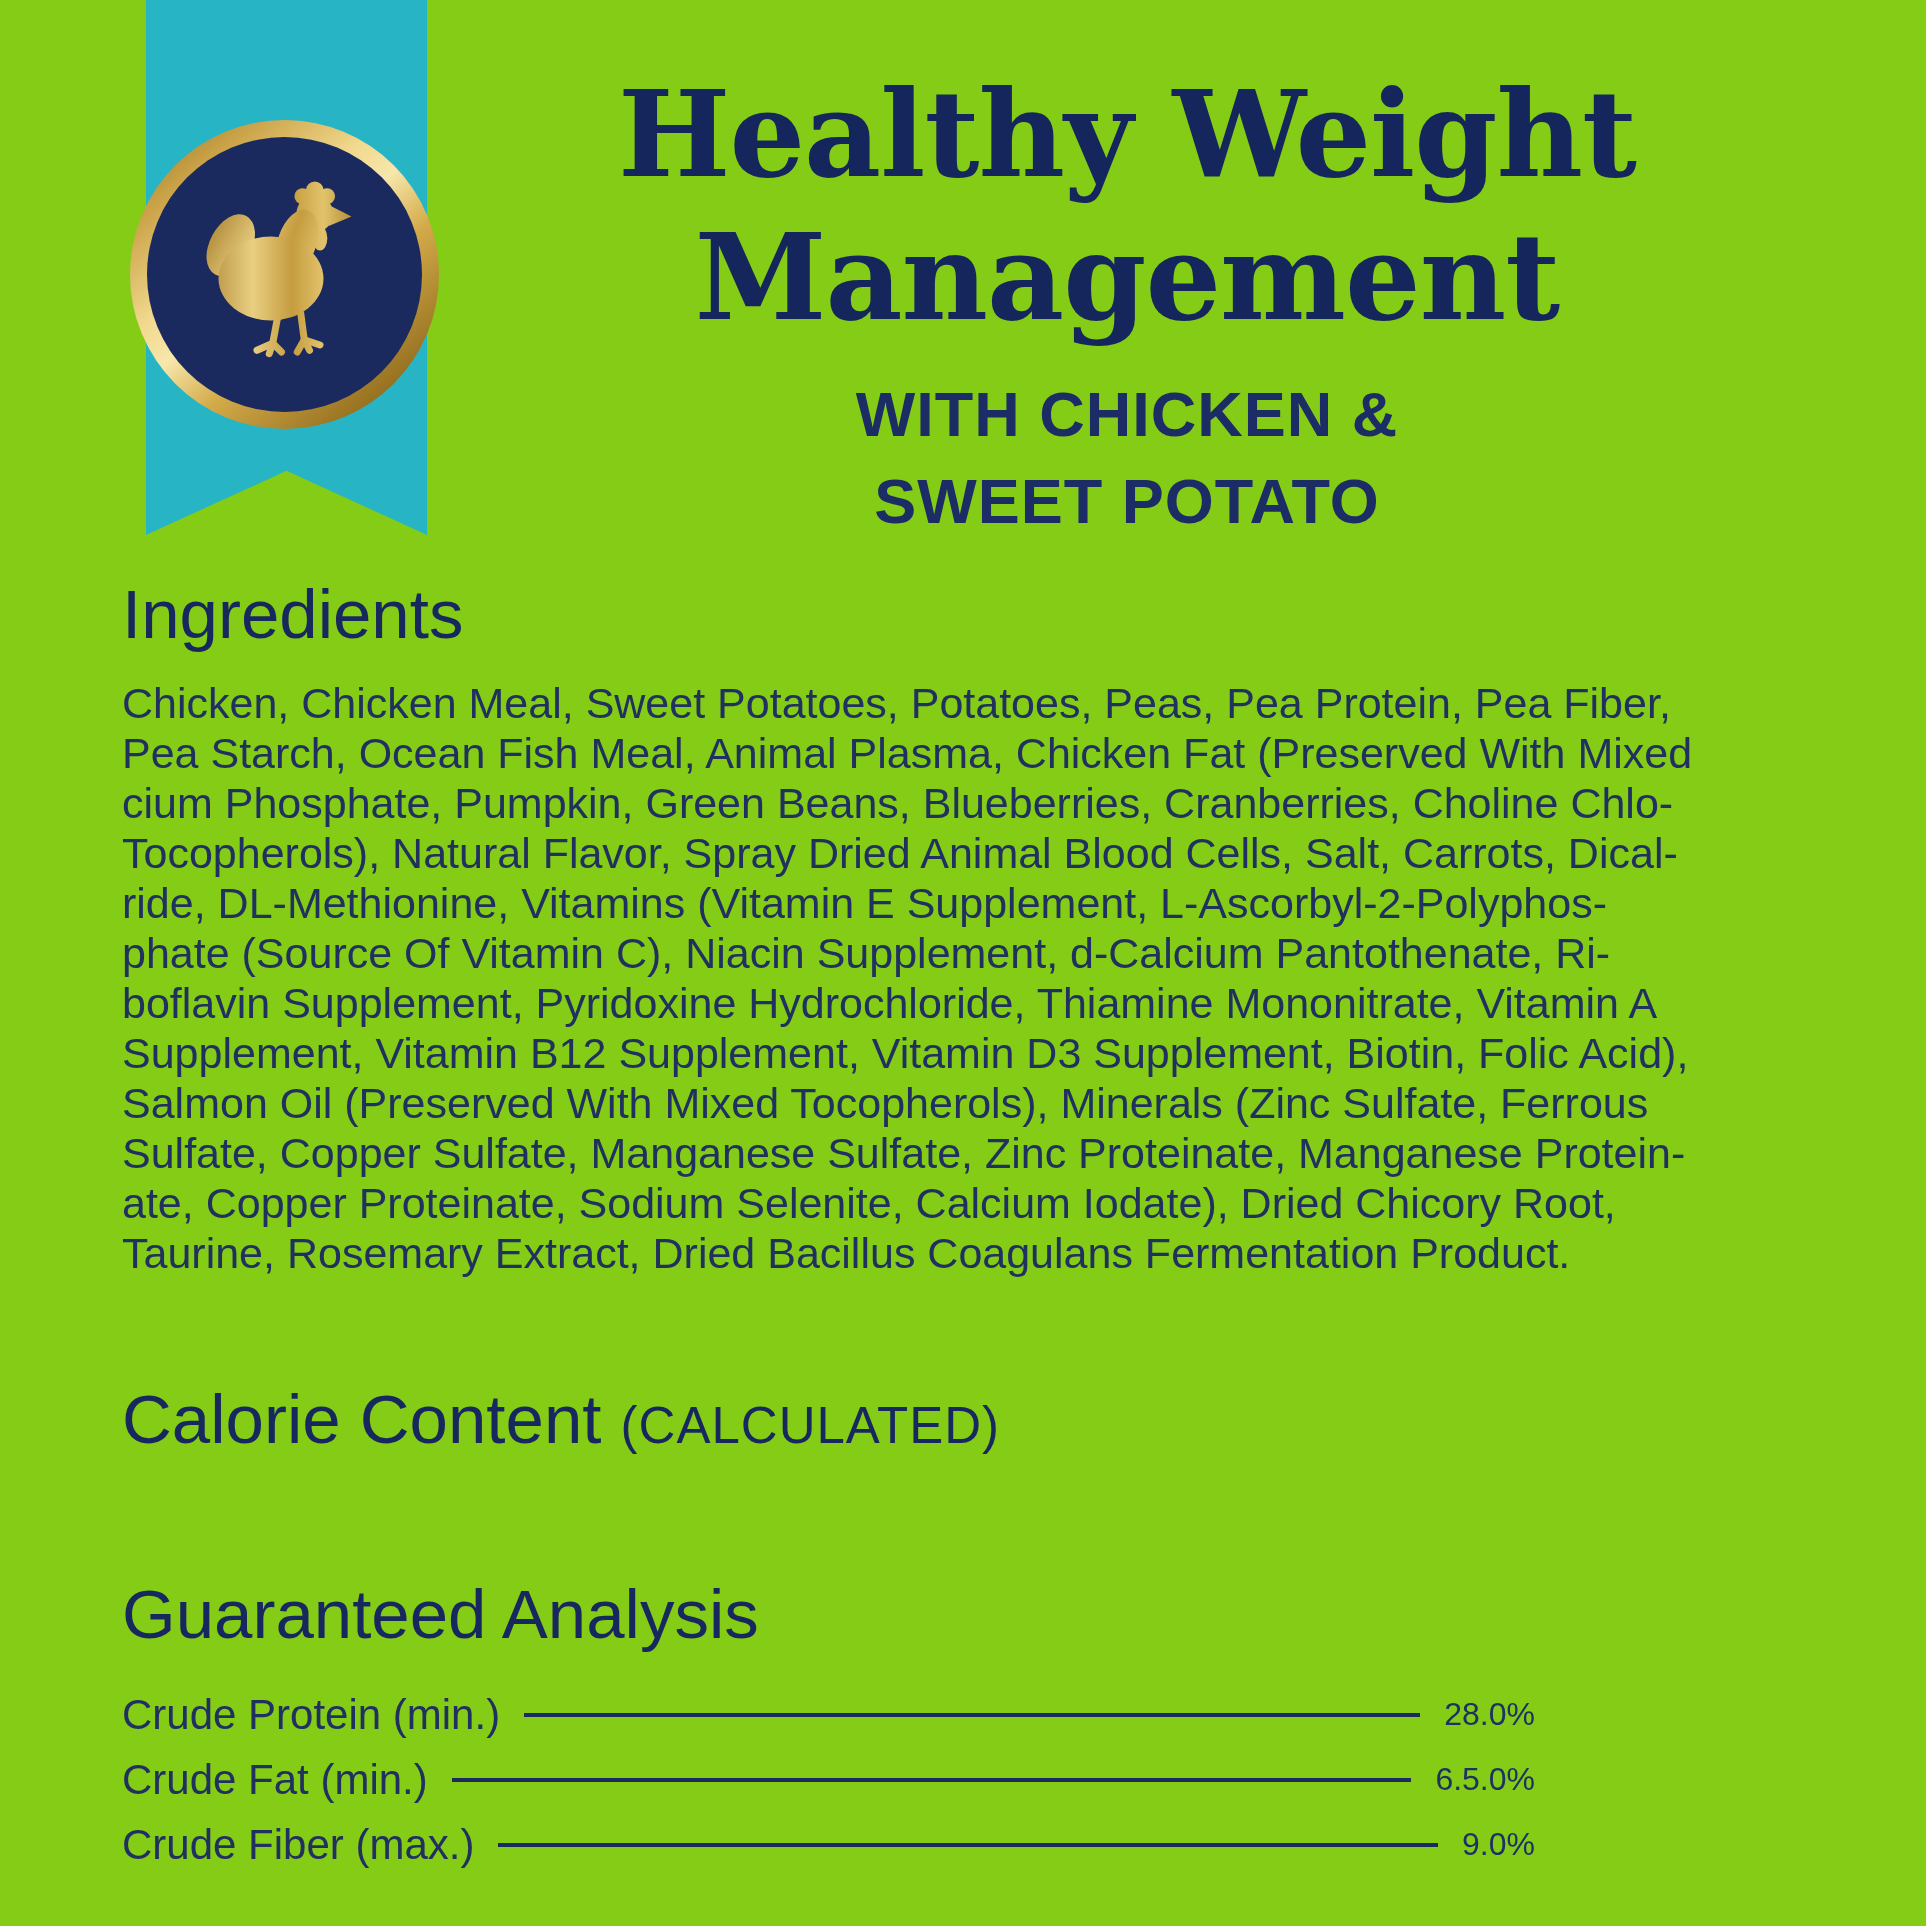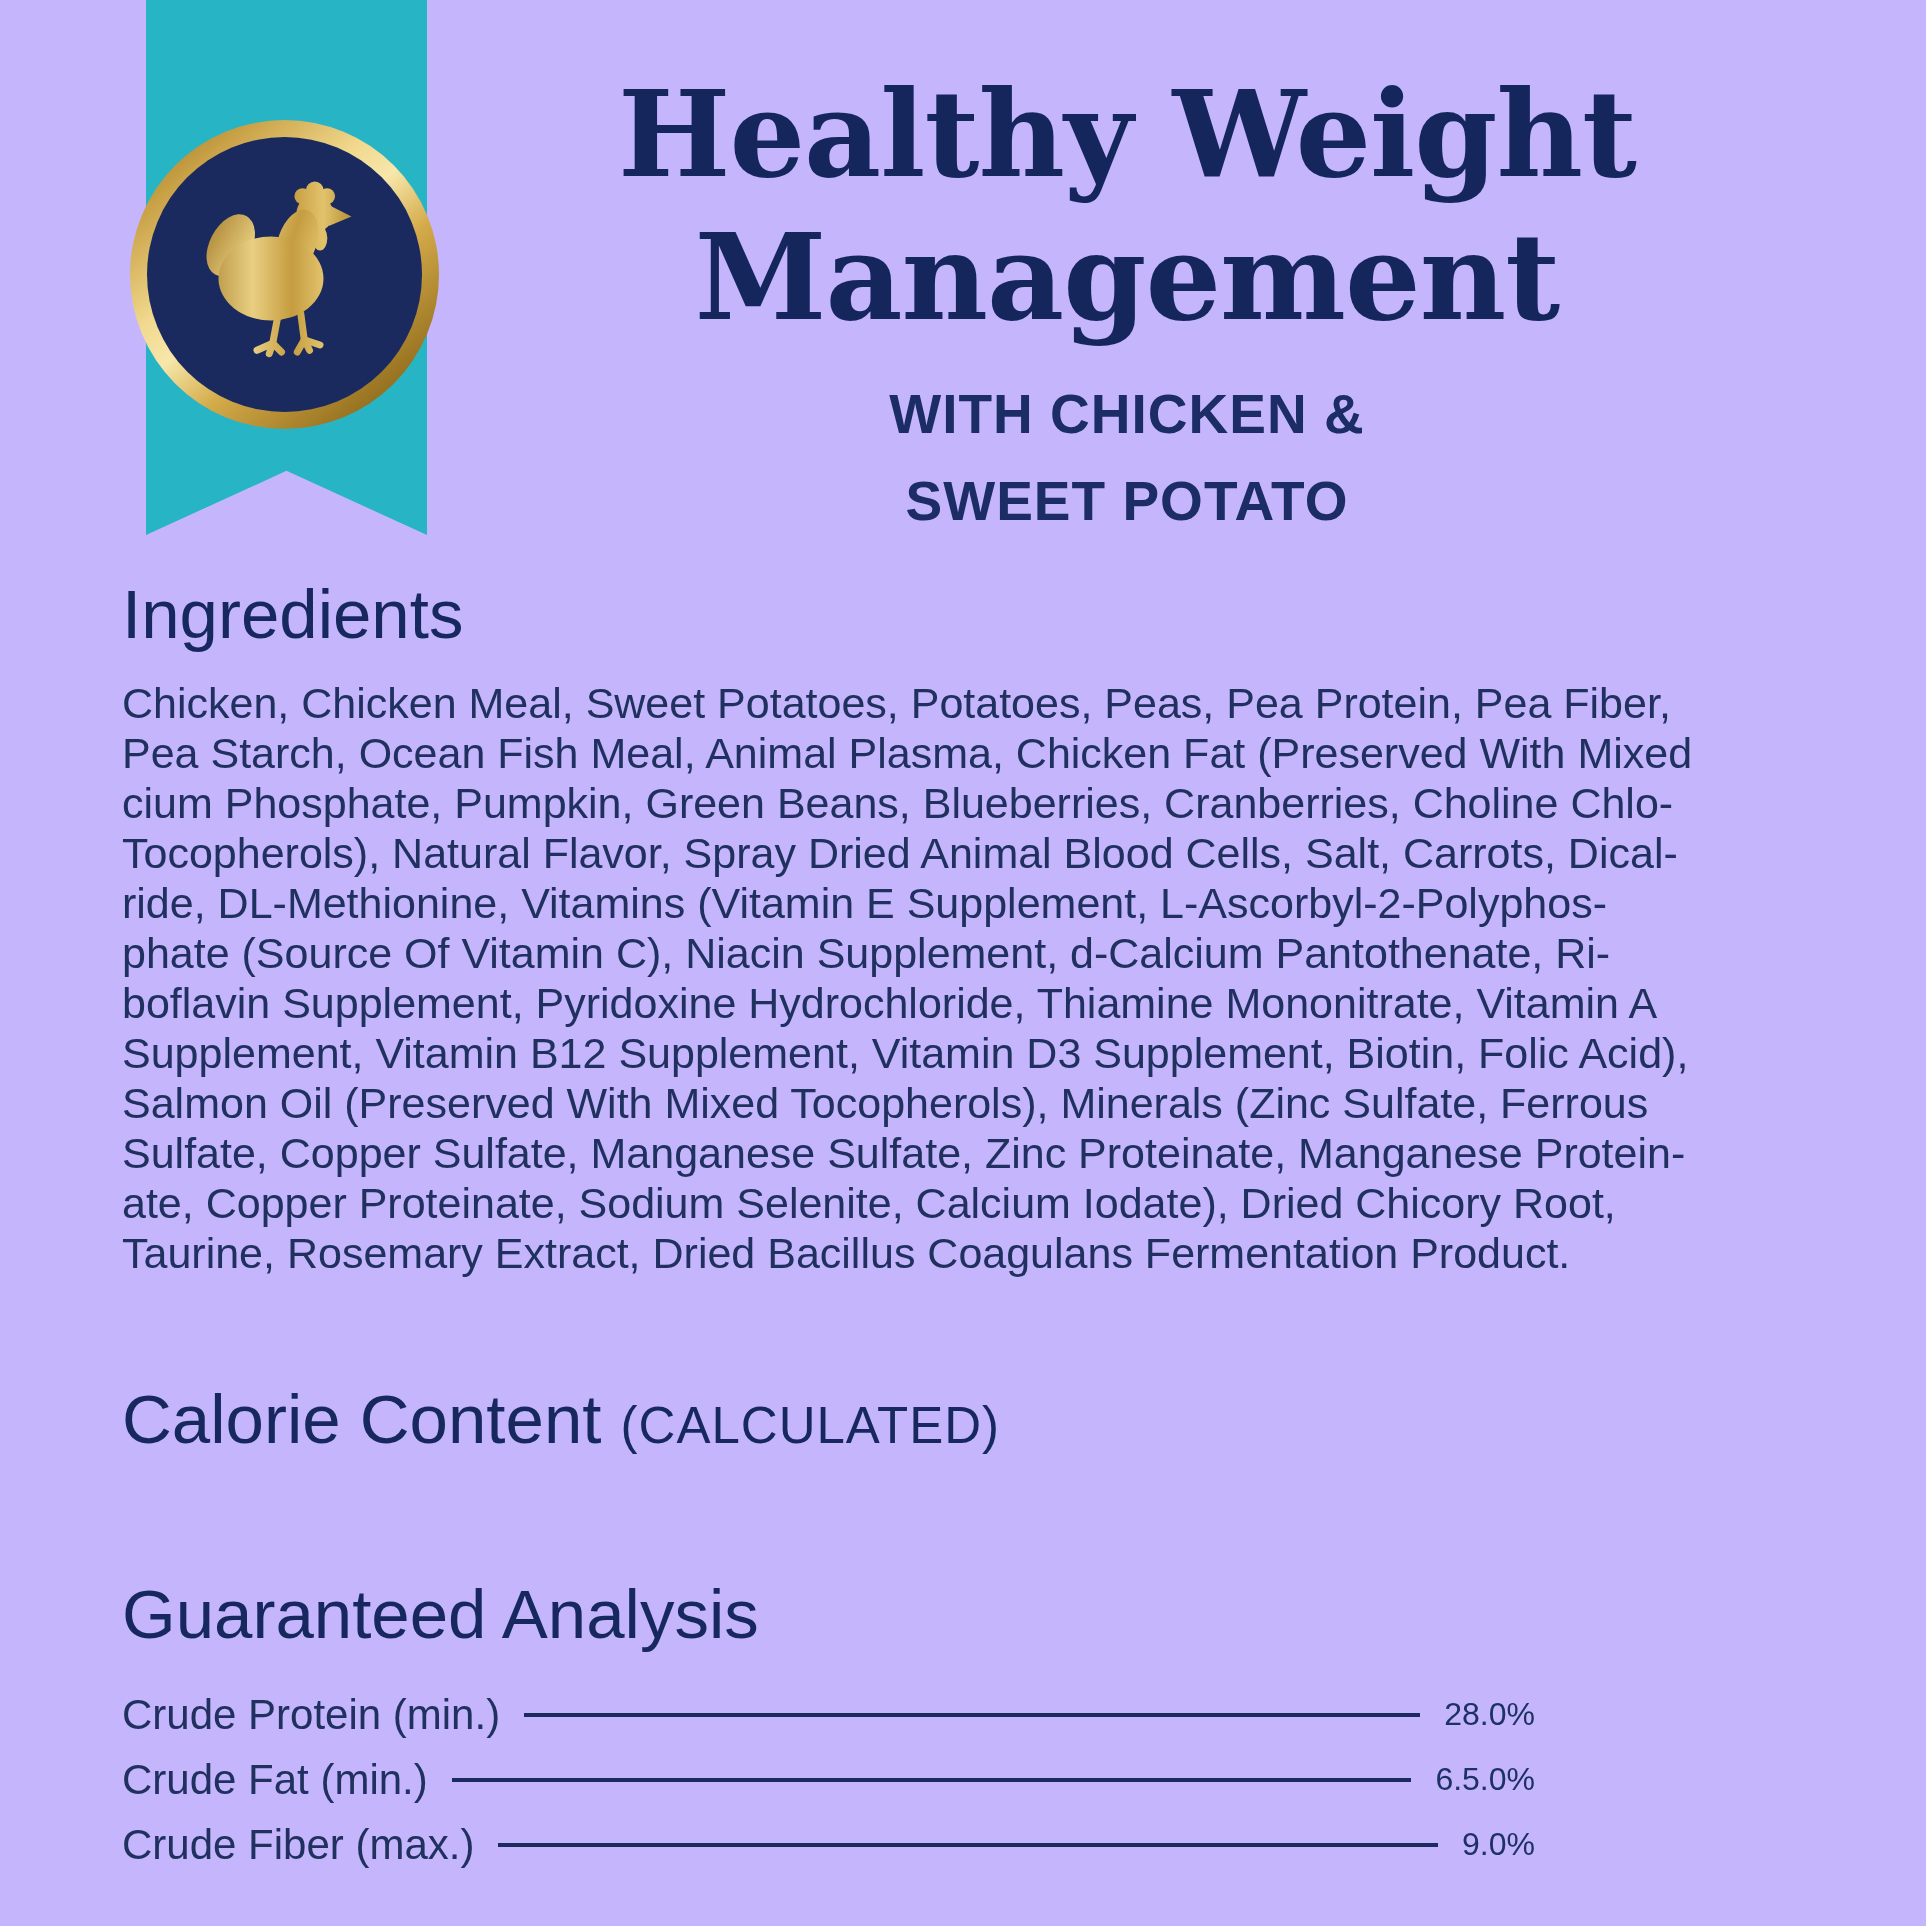--- a/index.html
+++ b/index.html
@@ -1,19 +1,19 @@
 <!DOCTYPE html>
 <html><head>
 <meta charset="utf-8">
 <style>
   html,body{margin:0;padding:0;}
   .page{
     position:relative;
     width:1927px;height:1927px;
-    background:#c4b5fd;
+    background:#84cc16;
     overflow:hidden;
     font-family:"Liberation Sans","DejaVu Sans",sans-serif;
     color:#1e3163;
   }
   
   .ribbon{
     position:absolute;left:146px;top:0;width:281px;height:535px;
     background:#27b5c5;
     clip-path:polygon(0% 0%,100% 0%,100% 100%,50% 88%,0% 100%);
   }
@@ -34,21 +34,21 @@
   .title{
     margin:0;
     font-family:"DejaVu Serif","Liberation Serif",serif;
     font-weight:bold;
     font-size:119px;line-height:143px;
     color:#15265d;letter-spacing:-1px;
   }
   .title span{display:block;}
   .subtitle{
     margin-top:22px;
-    font-size:55px;line-height:87px;font-weight:bold;
+    font-size:63px;line-height:87px;font-weight:bold;
     color:#1b2d64;letter-spacing:1px;
   }
   .subtitle span{display:block;}
   
   .section{position:absolute;left:122px;}
   h2{
     margin:0;
     font-size:69px;line-height:71px;font-weight:normal;
     color:#17285e;letter-spacing:0;
   }

